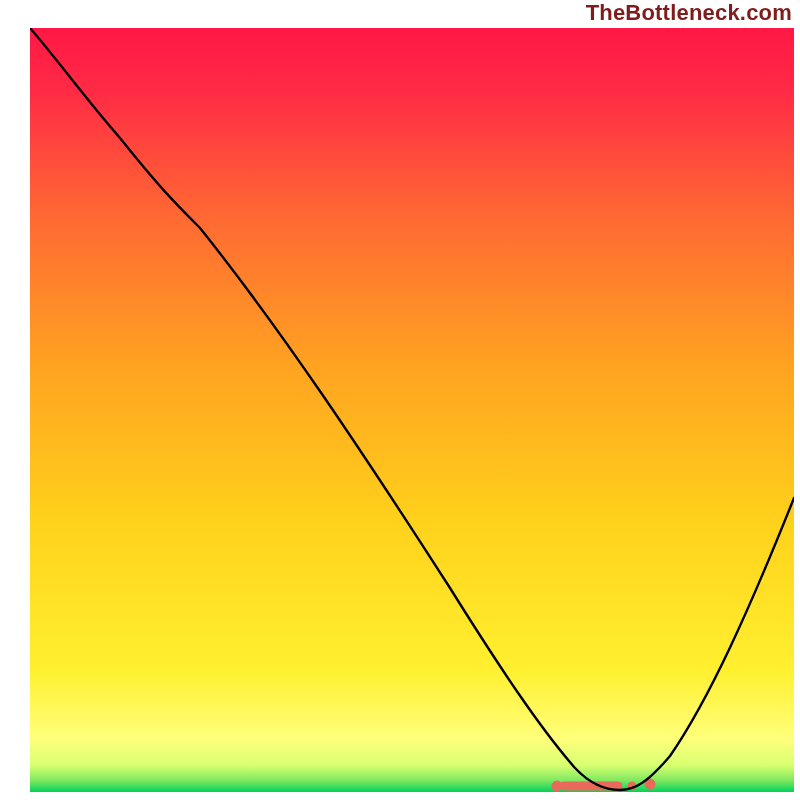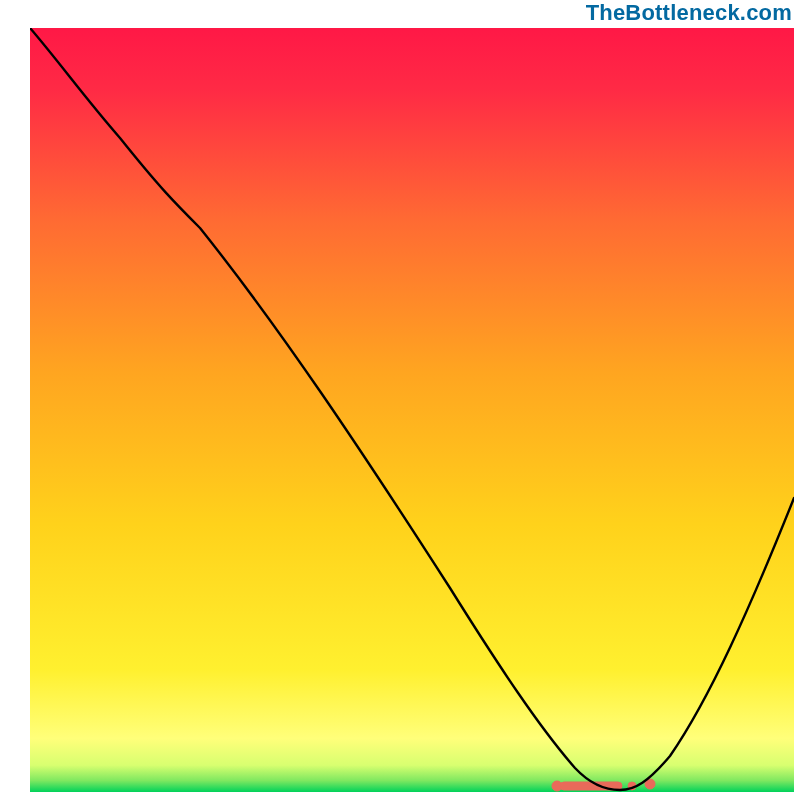--- a/index.html
+++ b/index.html
@@ -15,21 +15,21 @@
     position: relative;
     width: 800px;
     height: 800px;
   }
   .watermark {
     position: absolute;
     top: 0;
     right: 8px;
     font-size: 22px;
     font-weight: 600;
-    color: #0369a1;
+    color: #7f1d1d;
     letter-spacing: 0.2px;
     z-index: 10;
   }
   .plot {
     position: absolute;
     display: block;
   }
 </style>
 </head>
 <body>

